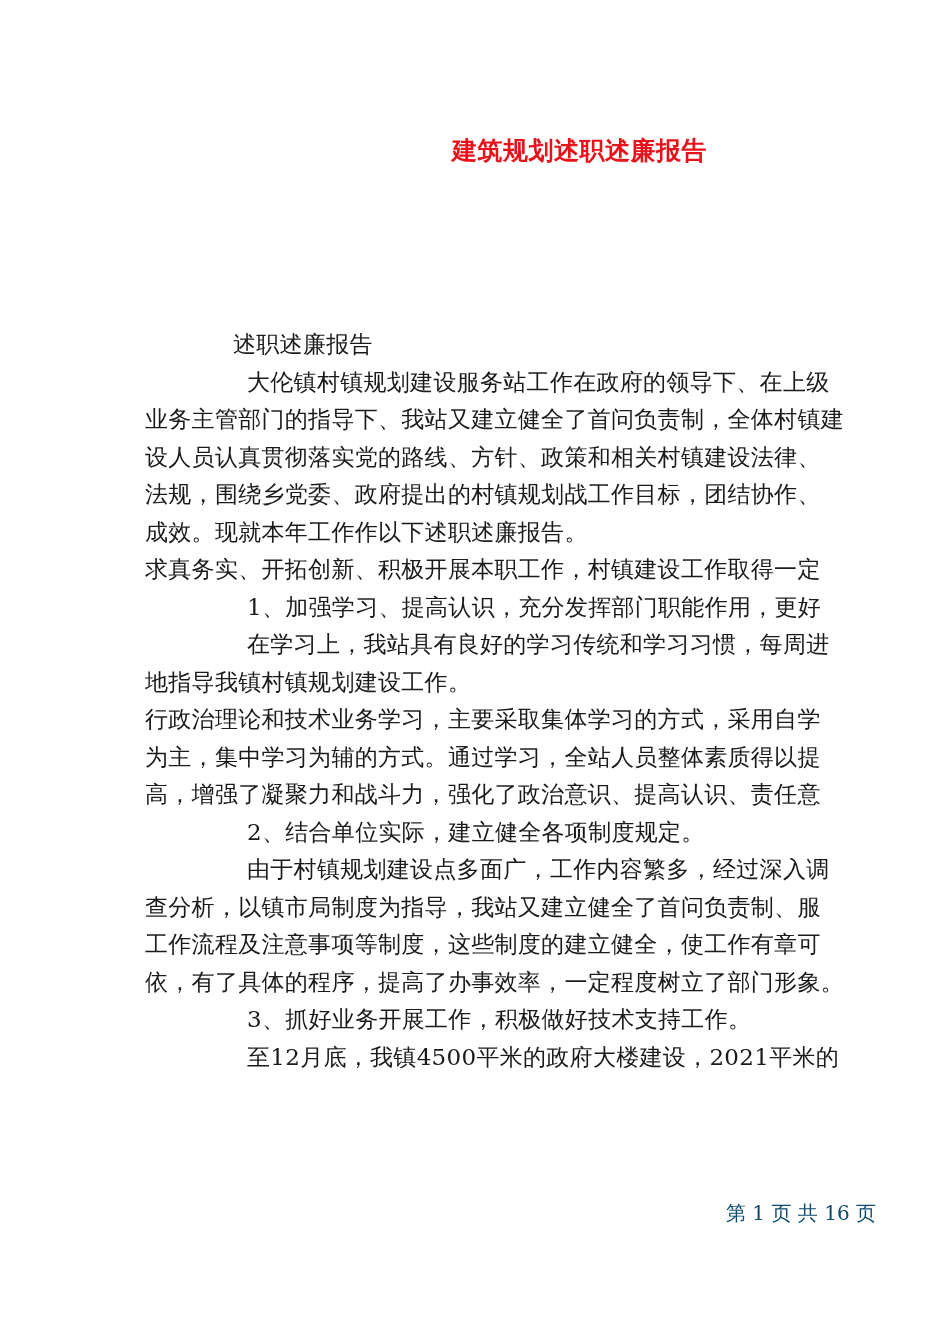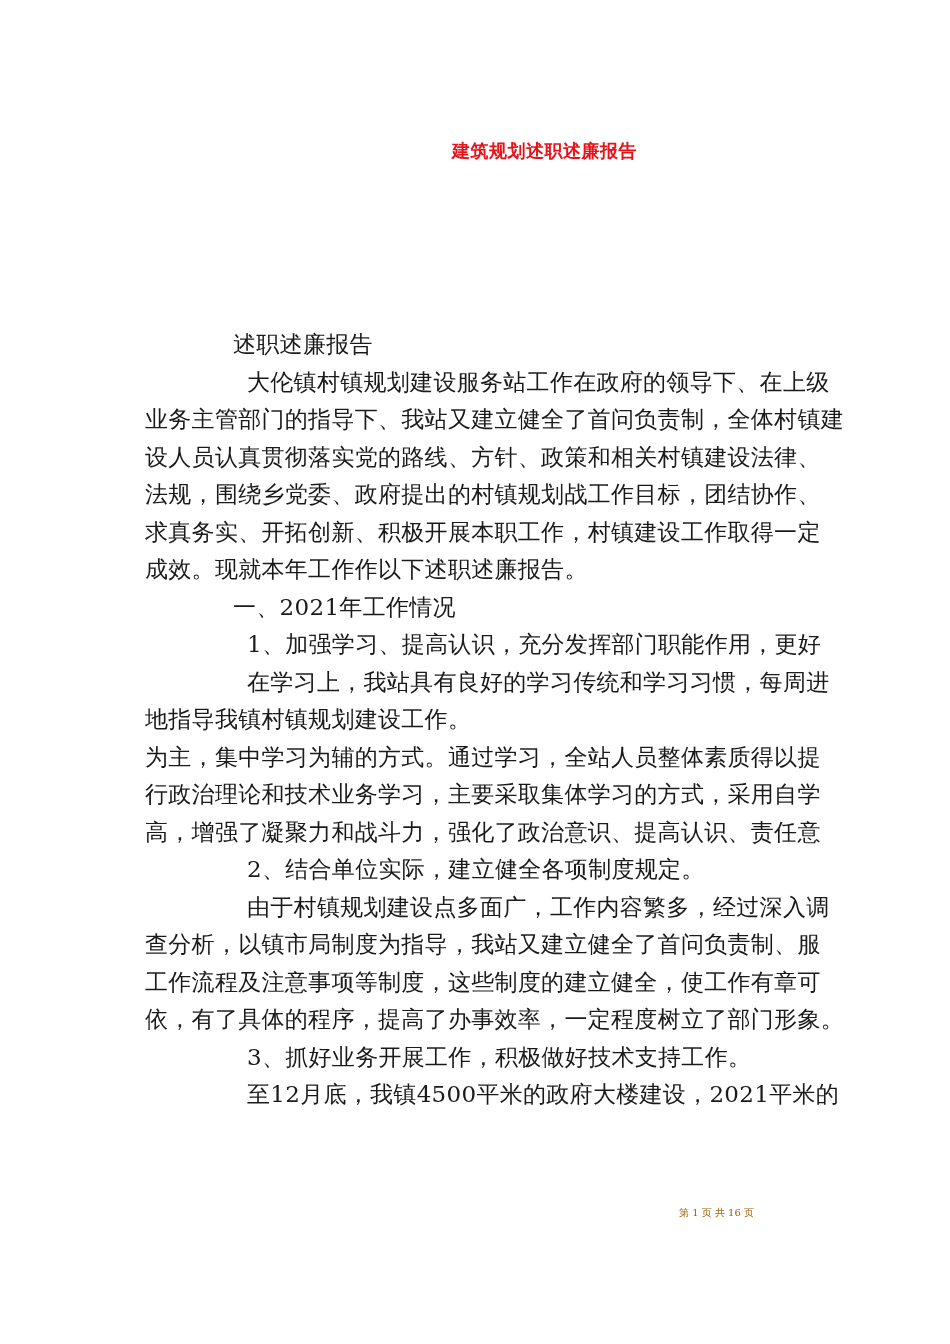--- a/index.html
+++ b/index.html
@@ -22,21 +22,21 @@
     height: 1344px;
     background: #ffffff;
   }
   .title {
     position: absolute;
     left: 0;
     top: 131px;
     width: 100%;
     padding-left: 452px;
     box-sizing: border-box;
-    font-size: 18px;
+    font-size: 25px;
     font-weight: bold;
     color: #e8121a;
     letter-spacing: 0.5px;
     line-height: 40px;
     white-space: nowrap;
   }
   .body {
     position: absolute;
     left: 145px;
     top: 326px;
@@ -47,48 +47,47 @@
     height: 37.5px;
     line-height: 37.5px;
     white-space: nowrap;
     letter-spacing: 0.3px;
   }
   .ind1 { padding-left: 88px; }
   .ind2 { padding-left: 102px; }
   .ind0 { padding-left: 0; }
   .footer {
     position: absolute;
-    left: 679px;
+    left: 726px;
     top: 1203px;
-    font-size: 10px;
-    color: #a16207;
+    font-size: 20px;
+    color: #0c4a6e;
     line-height: 20px;
     white-space: nowrap;
   }
 </style>
 </head>
 <body>
 
 <div class="page">
   <div class="title">建筑规划述职述廉报告</div>
 
   <div class="body">
     <div class="line ind1">述职述廉报告</div>
     <div class="line ind2">大伦镇村镇规划建设服务站工作在政府的领导下、在上级</div>
     <div class="line ind0">业务主管部门的指导下、我站又建立健全了首问负责制，全体村镇建</div>
     <div class="line ind0">设人员认真贯彻落实党的路线、方针、政策和相关村镇建设法律、</div>
     <div class="line ind0">法规，围绕乡党委、政府提出的村镇规划战工作目标，团结协作、</div>
+    <div class="line ind0">成效。现就本年工作作以下述职述廉报告。</div>
     <div class="line ind0">求真务实、开拓创新、积极开展本职工作，村镇建设工作取得一定</div>
-    <div class="line ind0">成效。现就本年工作作以下述职述廉报告。</div>
-    <div class="line ind1">一、2021年工作情况</div>
     <div class="line ind2">1、加强学习、提高认识，充分发挥部门职能作用，更好</div>
     <div class="line ind2">在学习上，我站具有良好的学习传统和学习习惯，每周进</div>
     <div class="line ind0">地指导我镇村镇规划建设工作。</div>
+    <div class="line ind0">行政治理论和技术业务学习，主要采取集体学习的方式，采用自学</div>
     <div class="line ind0">为主，集中学习为辅的方式。通过学习，全站人员整体素质得以提</div>
-    <div class="line ind0">行政治理论和技术业务学习，主要采取集体学习的方式，采用自学</div>
     <div class="line ind0">高，增强了凝聚力和战斗力，强化了政治意识、提高认识、责任意</div>
     <div class="line ind2">2、结合单位实际，建立健全各项制度规定。</div>
     <div class="line ind2">由于村镇规划建设点多面广，工作内容繁多，经过深入调</div>
     <div class="line ind0">查分析，以镇市局制度为指导，我站又建立健全了首问负责制、服</div>
     <div class="line ind0">工作流程及注意事项等制度，这些制度的建立健全，使工作有章可</div>
     <div class="line ind0">依，有了具体的程序，提高了办事效率，一定程度树立了部门形象。</div>
     <div class="line ind2">3、抓好业务开展工作，积极做好技术支持工作。</div>
     <div class="line ind2">至12月底，我镇4500平米的政府大楼建设，2021平米的</div>
   </div>
 

